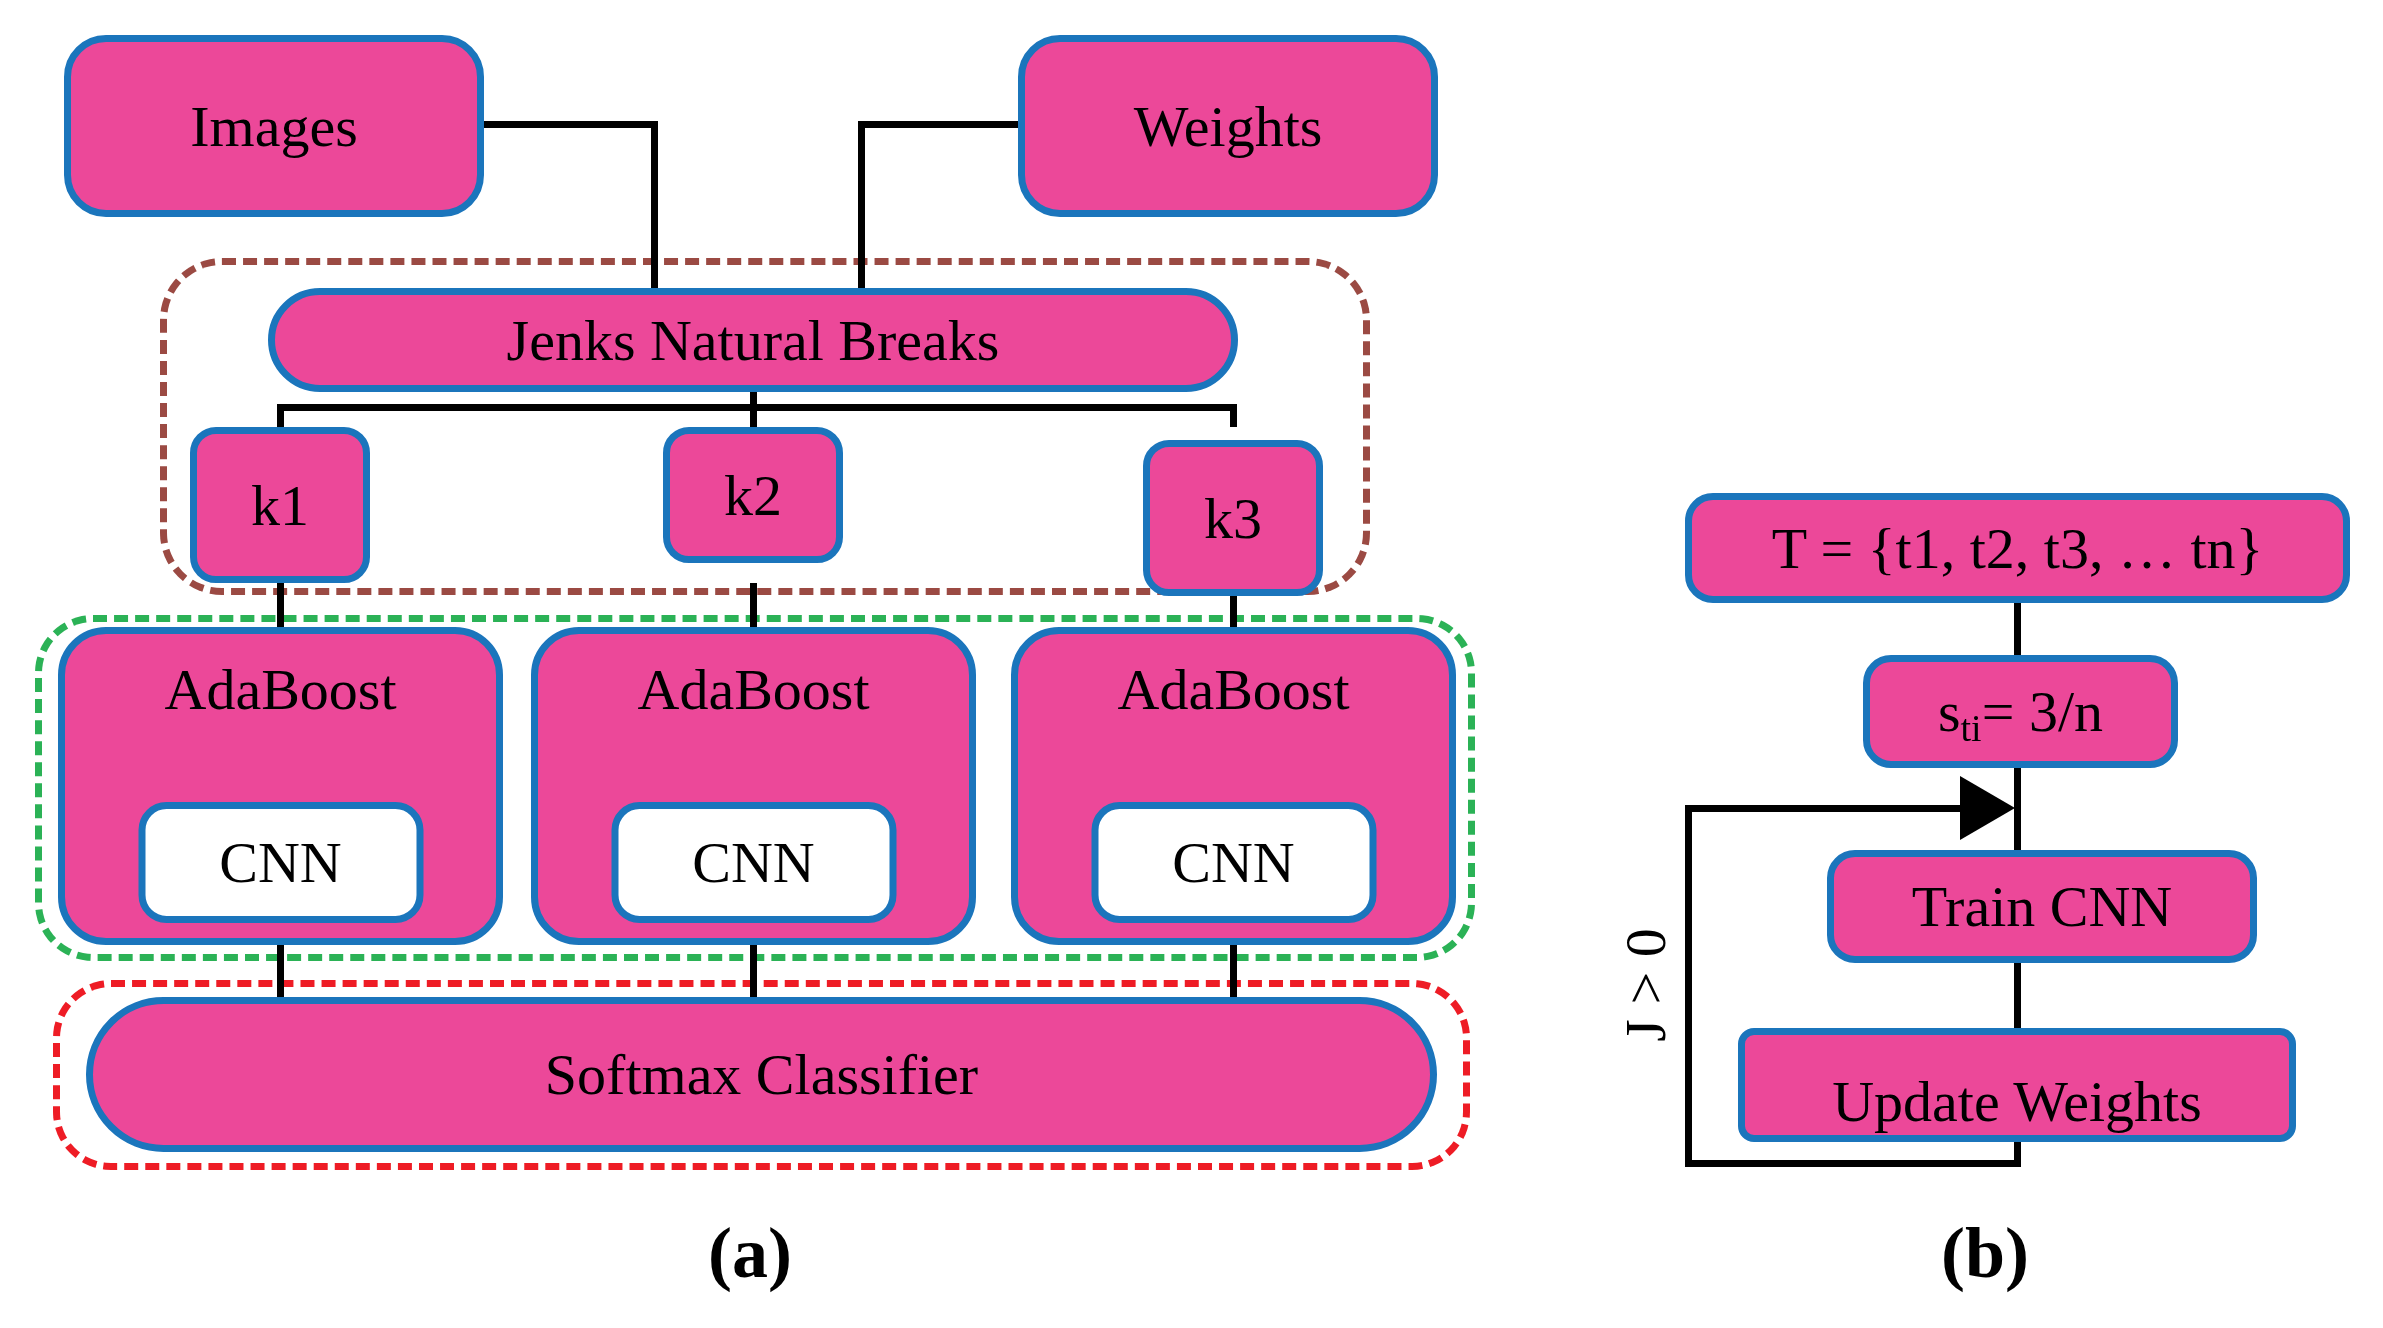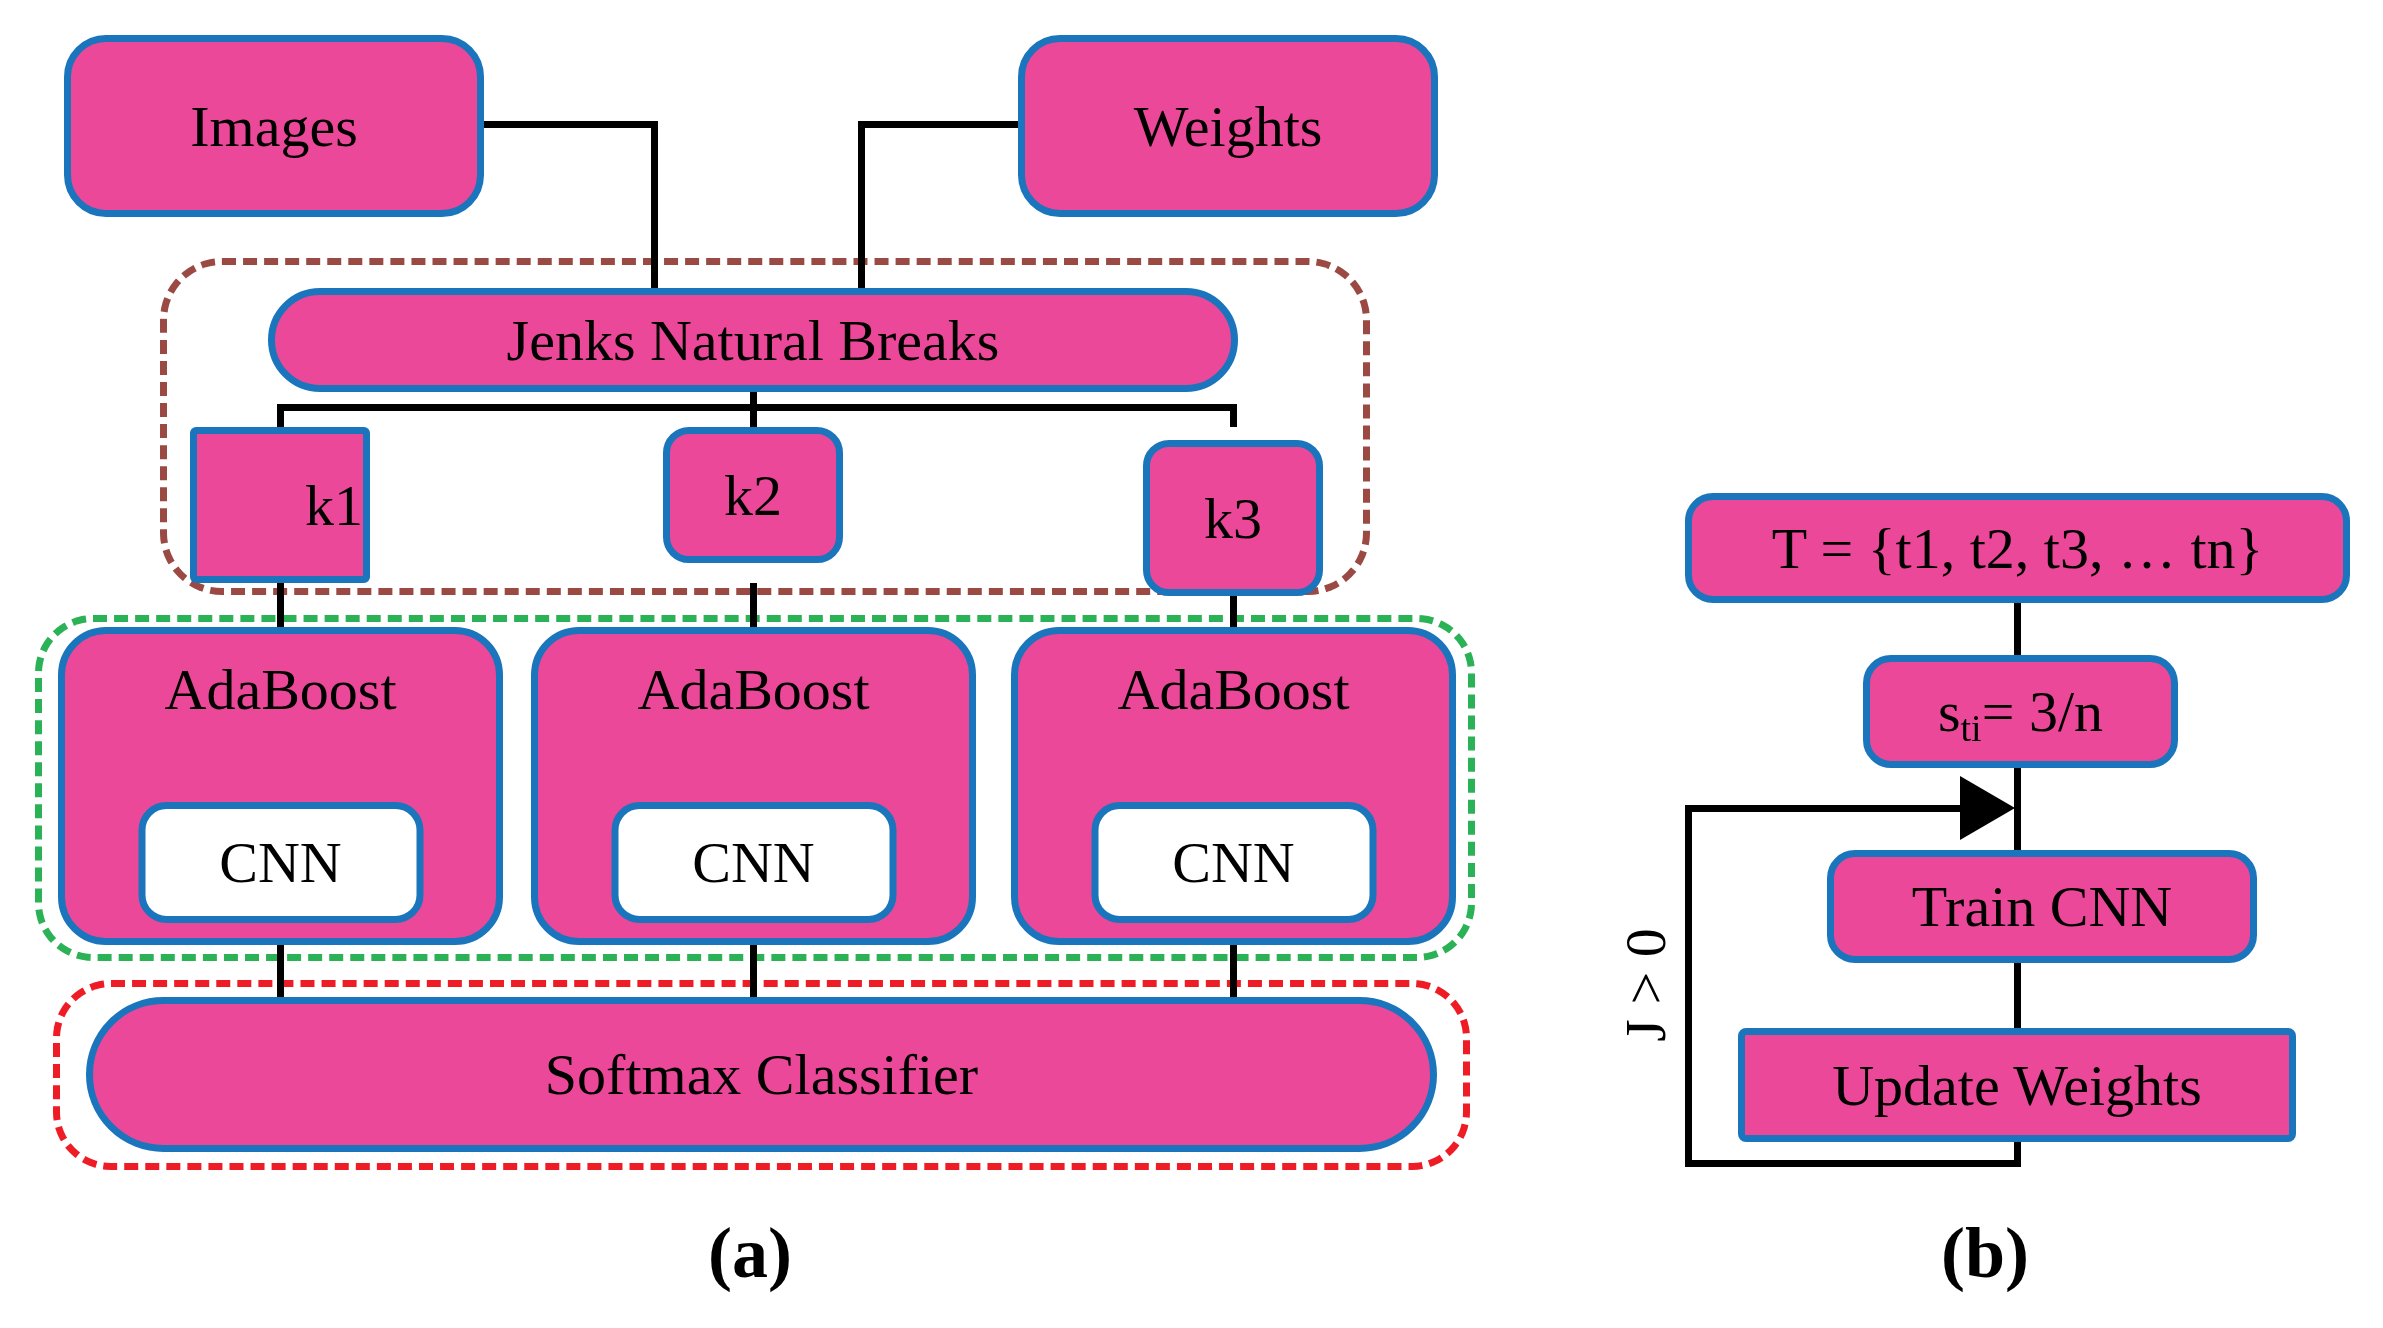--- a/index.html
+++ b/index.html
@@ -53,21 +53,21 @@
   #l-img-h   { left:482px; top:121px; width:176px;  height:7px; }
   #l-img-v   { left:651px; top:121px; width:7px;    height:167px; }
   #l-wts-h   { left:858px; top:121px; width:160px;  height:7px; }
   #l-wts-v   { left:858px; top:121px; width:7px;    height:167px; }
   #brown-rect{ left:160px; top:258px; width:1210px; height:337px; border-radius:62px; border-color:#9B4A43; }
   #jenks-box { left:268px; top:288px; width:970px;  height:104px; border-radius:52px; }
   #l-jenks-stub { left:750px; top:392px; width:7px; height:35px; }
   #l-dist    { left:277px; top:404px; width:957px;  height:7px; }
   #l-k1-stub { left:277px; top:404px; width:7px;    height:23px; }
   #l-k3-stub { left:1230px;top:404px; width:7px;    height:23px; }
-  #k1-box    { left:190px; top:427px; width:180px;  height:156px; border-radius:6px;justify-content:flex-end; }
+  #k1-box    { left:190px; top:427px; width:180px;  height:156px; border-radius:26px; }
   #k2-box    { left:663px; top:427px; width:180px;  height:136px; border-radius:26px; }
   #k3-box    { left:1143px;top:427px; width:180px;  height:156px; border-radius:26px;margin-top:13px; }
   #l-ka1     { left:277px; top:583px; width:7px;    height:44px; }
   #l-ka2     { left:750px; top:583px; width:7px;    height:44px; }
   #l-ka3     { left:1230px;top:583px; width:7px;    height:44px; }
   #green-rect{ left:35px;  top:615px; width:1440px; height:346px; border-radius:58px; border-color:#2BB256; }
   .ada-box   { top:627px;  width:445px; height:318px; border-radius:48px;
                align-items:flex-start; justify-content:center;font-family:Liberation Serif, serif; }
   #ada1 { left:58px; } #ada2 { left:531px; } #ada3 { left:1011px; }
   .ada-label { margin-top:22px; font-size:58px; }
@@ -82,21 +82,21 @@
   #softmax-box { left:86px; top:997px; width:1351px; height:155px; border-radius:78px; }
   #label-a   { left:600px; top:1212px; width:300px; }
   
   #t-box     { left:1685px; top:493px;  width:665px; height:110px; border-radius:28px; }
   #l-b1      { left:2014px; top:603px;  width:7px;   height:52px; }
   #s-box     { left:1863px; top:655px;  width:315px; height:113px; border-radius:28px; }
   #s-box .sub { font-size:38px; align-self:flex-end; line-height:1; padding-bottom:14px; }
   #l-b2      { left:2014px; top:768px;  width:7px;   height:82px; }
   #train-box { left:1827px; top:850px;  width:430px; height:113px; border-radius:28px; }
   #l-b3      { left:2014px; top:963px;  width:7px;   height:65px; }
-  #update-box{ left:1738px; top:1028px; width:558px; height:114px; border-radius:8px; }
+  #update-box{ left:1738px; top:1028px; width:558px; height:114px; border-radius:16px;align-items:flex-end; }
   #l-b4      { left:2014px; top:1142px; width:7px;   height:25px; }
   #loop-left { left:1685px; top:805px;  width:7px;   height:362px; }
   #loop-top  { left:1685px; top:805px;  width:280px; height:7px; }
   #loop-bottom { left:1685px; top:1160px; width:336px; height:7px; }
   #arrowhead { position:absolute; left:1960px; top:776px; width:0; height:0;
                border-top:32px solid transparent; border-bottom:32px solid transparent;
                border-left:55px solid #000000; }
   #j-label   { position:absolute; left:1495px; top:955px; width:300px; height:60px;
                transform:rotate(-90deg); display:flex; align-items:center; justify-content:center;
                font-size:58px; color:#000; white-space:nowrap; }

